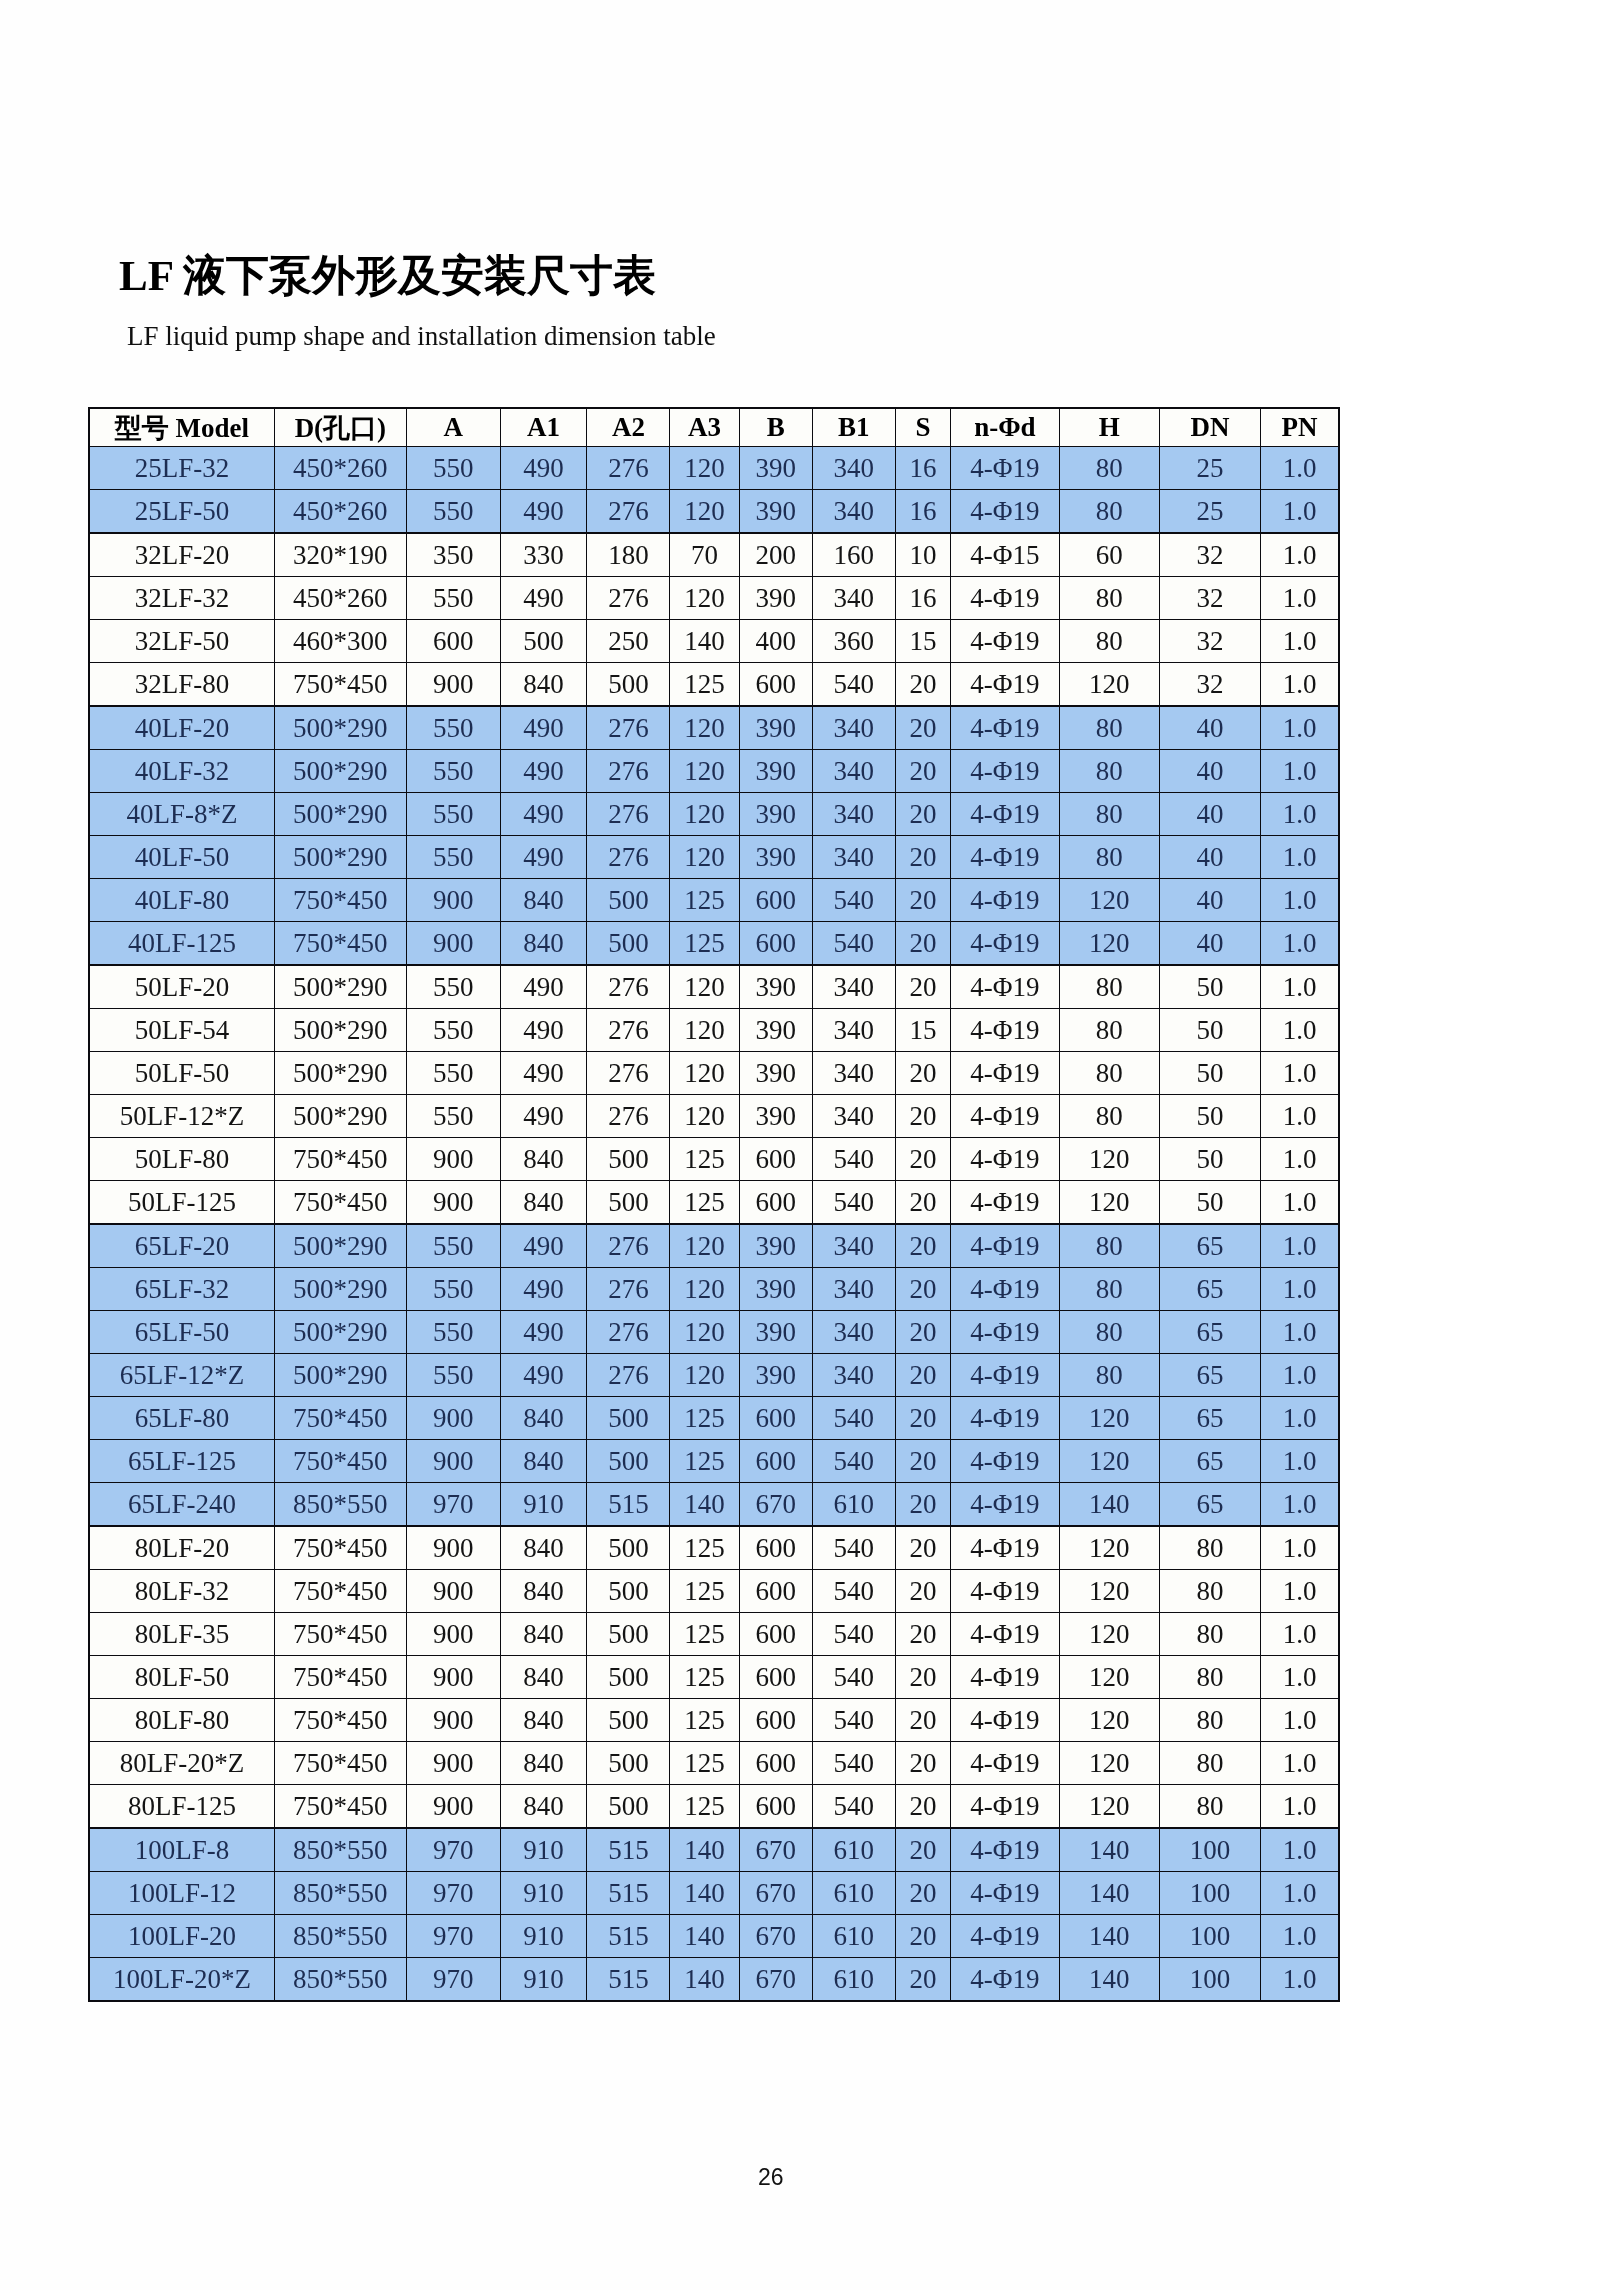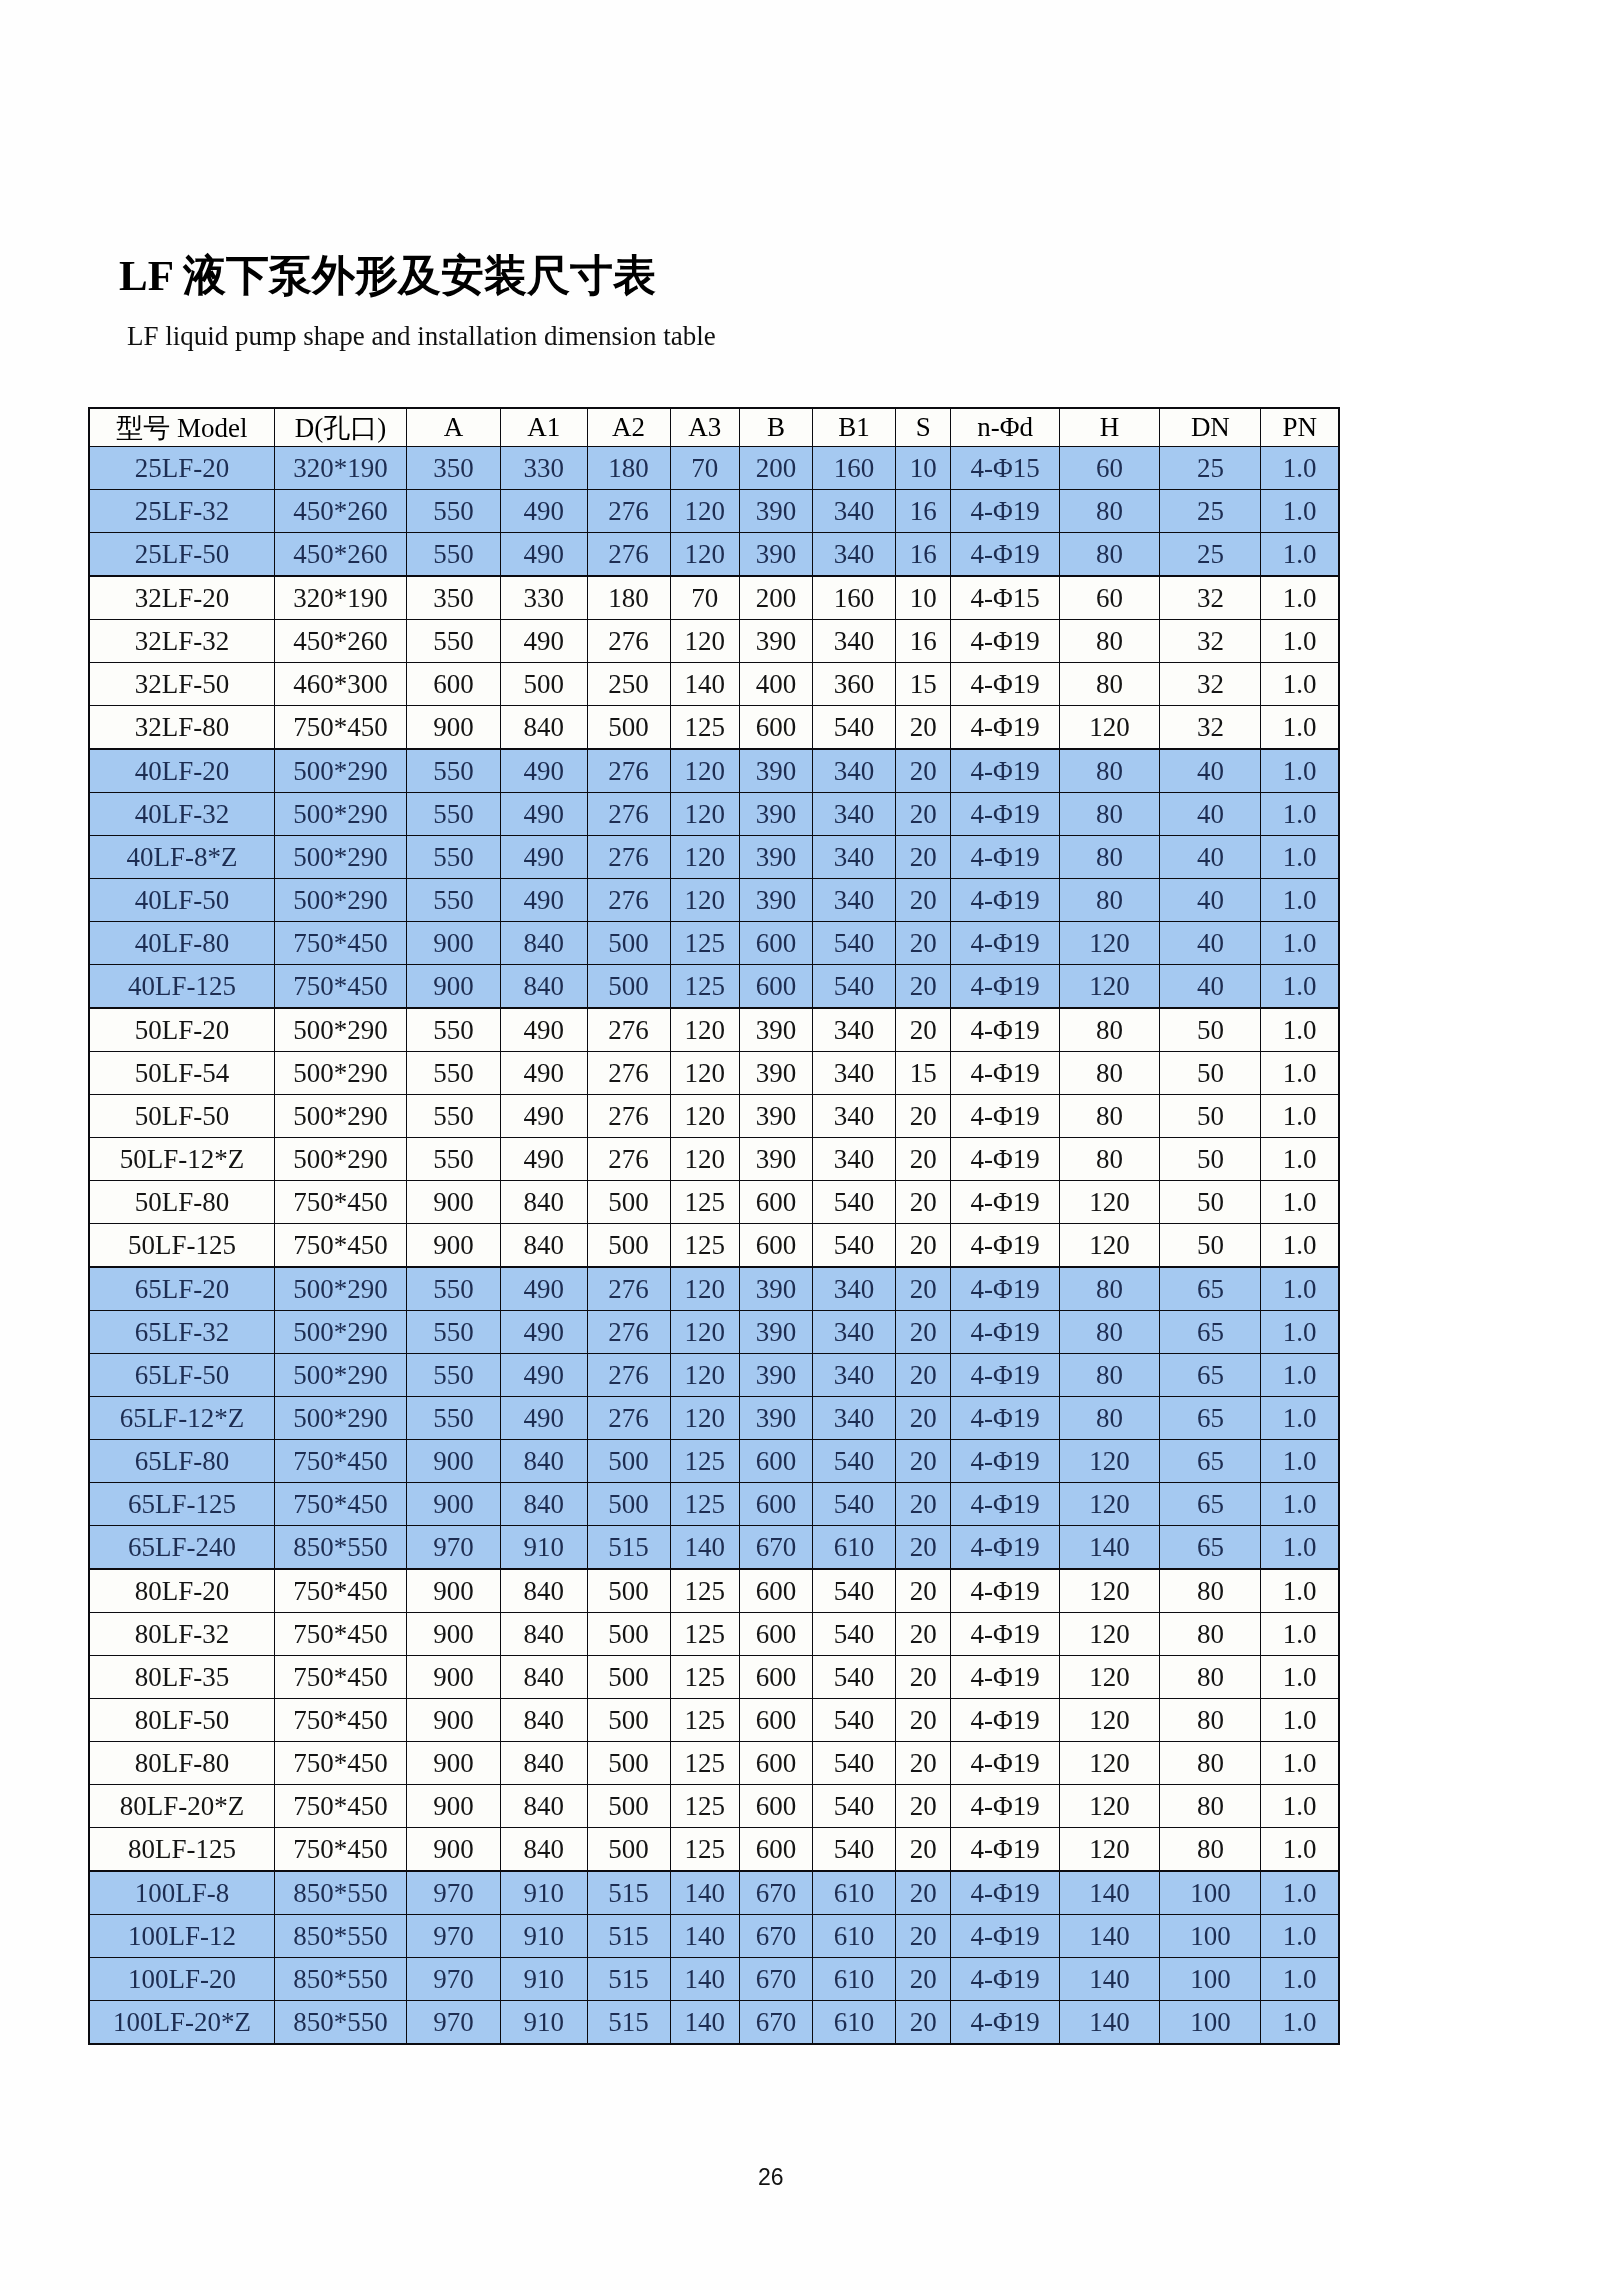--- a/index.html
+++ b/index.html
@@ -28,21 +28,21 @@
     border-collapse:collapse;table-layout:fixed;
     background:var(--plain-bg);
   }
   table.dim th, table.dim td{
     border:1.8px solid var(--border);
     text-align:center;vertical-align:middle;
     font-size:27px;padding:0;overflow:hidden;white-space:nowrap;
   }
   table.dim thead th{
     height:37px;background:var(--plain-bg);
-    font-weight:normal;color:#000;border-top-width:2.7px;
+    font-weight:bold;color:#000;border-top-width:2.7px;
   }
   table.dim td{height:42px;}
   tr.plain td{background:var(--plain-bg);color:var(--plain-text);}
   tr.hl td{background:var(--hl-bg);color:var(--hl-text);}
   tr.group-start td{border-top-width:2.7px;}
   table.dim tr:last-child td{border-bottom-width:2.7px;}
   table.dim th:first-child, table.dim td:first-child{border-left-width:2.7px;}
   table.dim th:last-child, table.dim td:last-child{border-right-width:2.7px;}
   .page-number{
     position:absolute;left:758px;top:2164px;
@@ -86,35 +86,20 @@
           <th>B1</th>
           <th>S</th>
           <th>n-Φd</th>
           <th>H</th>
           <th>DN</th>
           <th>PN</th>
         </tr>
     </thead>
     <tbody>
         <tr class="hl">
-          <td>25LF-20</td>
-          <td>320*190</td>
-          <td>350</td>
-          <td>330</td>
-          <td>180</td>
-          <td>70</td>
-          <td>200</td>
-          <td>160</td>
-          <td>10</td>
-          <td>4-Φ15</td>
-          <td>60</td>
-          <td>25</td>
-          <td>1.0</td>
-        </tr>
-        <tr class="hl">
           <td>25LF-32</td>
           <td>450*260</td>
           <td>550</td>
           <td>490</td>
           <td>276</td>
           <td>120</td>
           <td>390</td>
           <td>340</td>
           <td>16</td>
           <td>4-Φ19</td>

